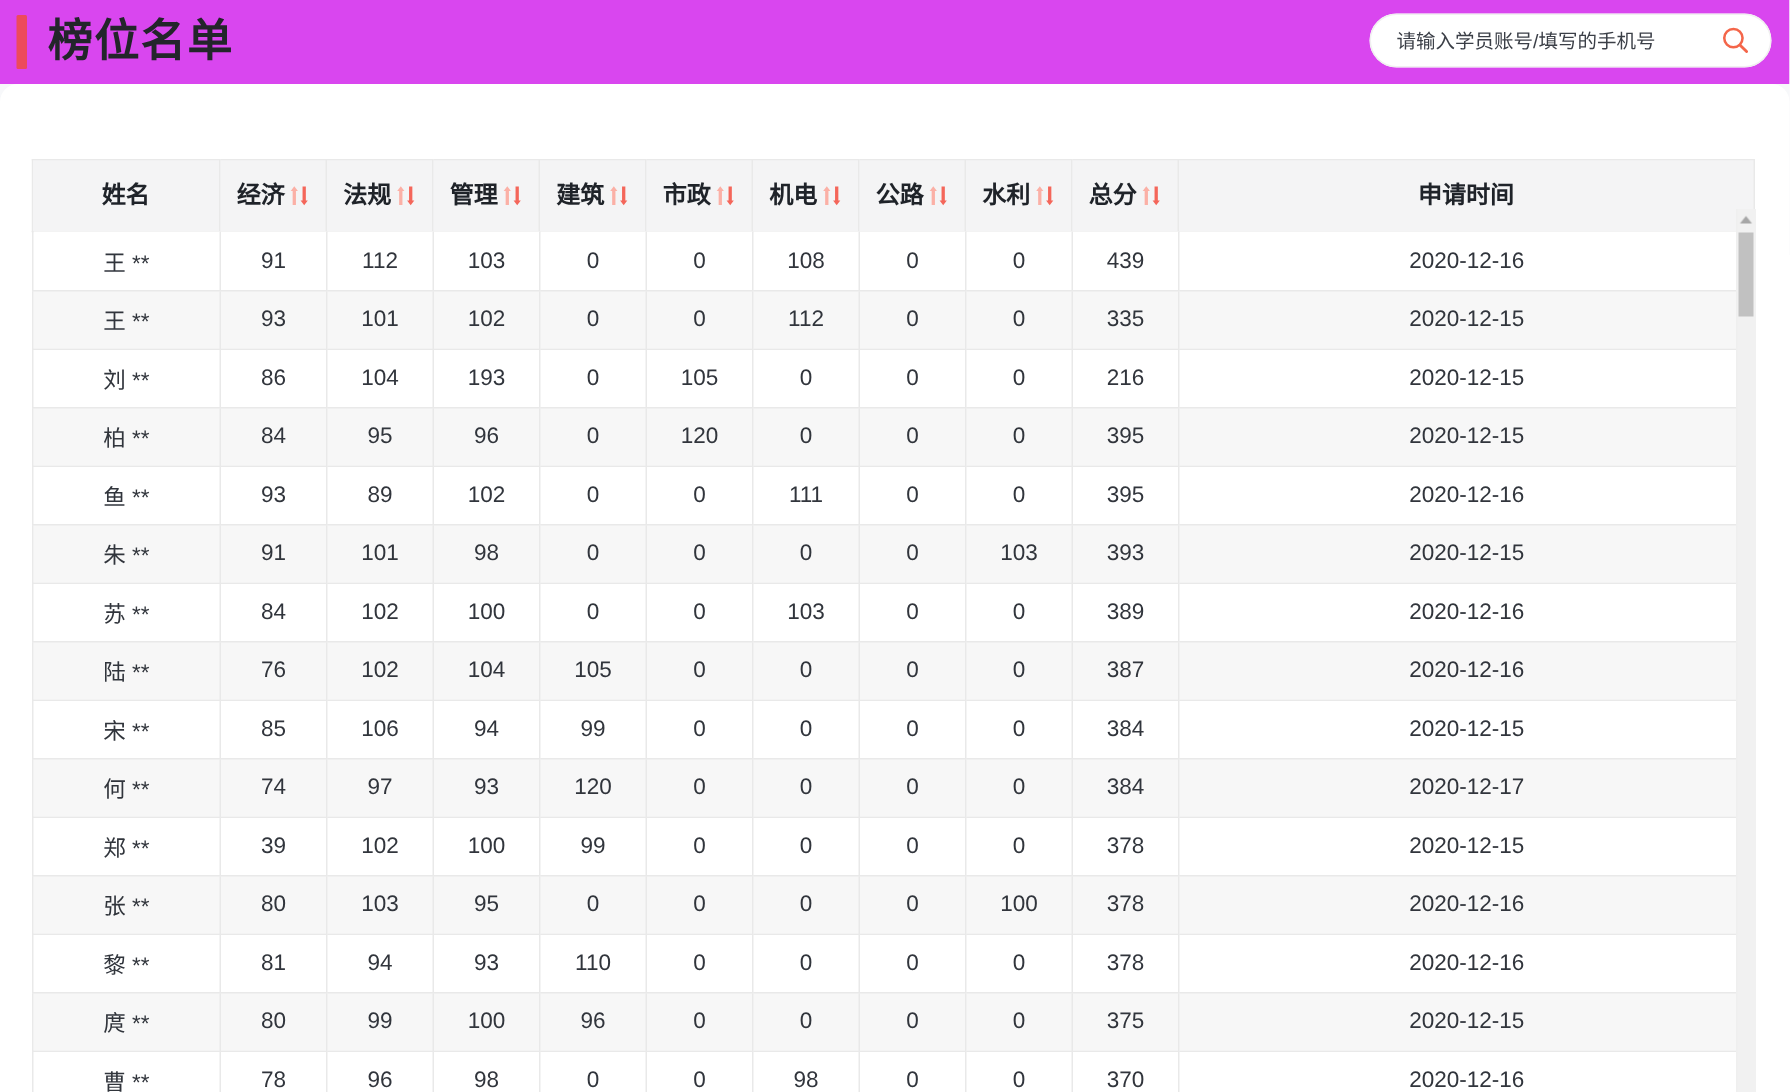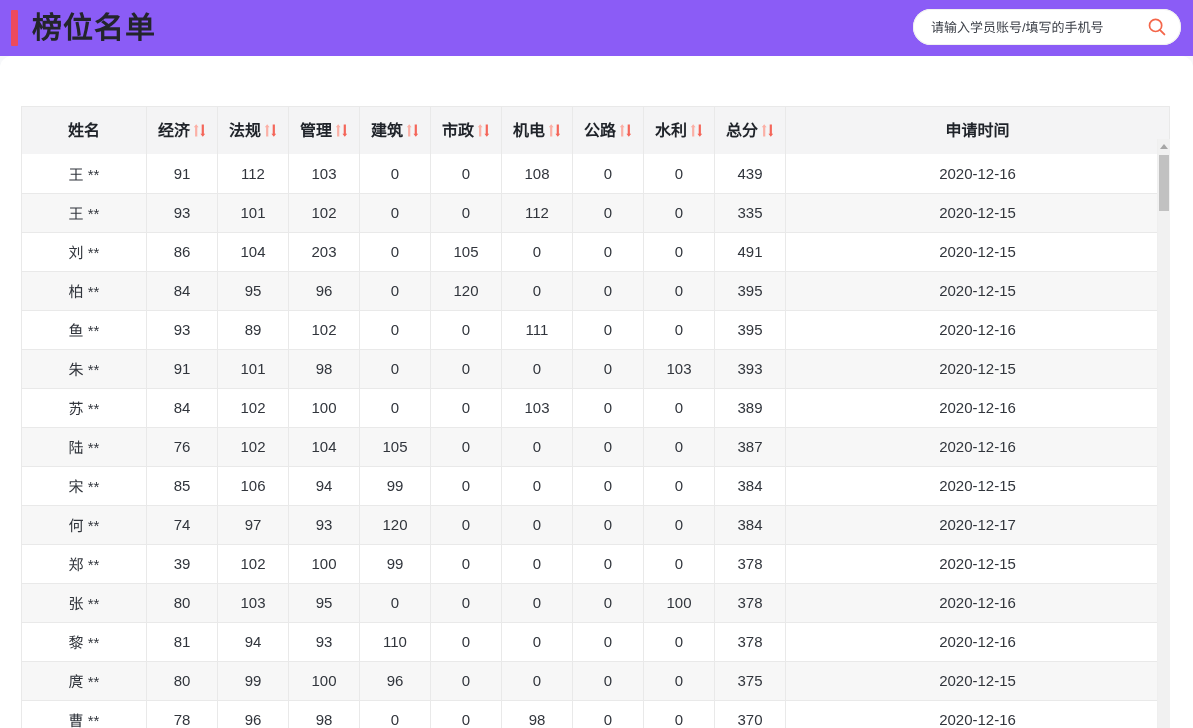--- a/index.html
+++ b/index.html
@@ -10,21 +10,21 @@
     overflow: hidden;
     background: #f7f8fa;
     font-family: "Liberation Sans", "DejaVu Sans", sans-serif;
     -webkit-font-smoothing: antialiased;
   }
 
   
   .topbar {
     position: relative;
     height: 56px;
-    background: #8b5cf6;
+    background: #d946ef;
     display: flex;
     align-items: center;
   }
   .title-wrap {
     display: flex;
     align-items: center;
     padding-left: 11px;
   }
   .title-accent {
     width: 7px;
@@ -389,27 +389,27 @@
               <td>112</td>
               <td>0</td>
               <td>0</td>
               <td>335</td>
               <td>2020-12-15</td>
             </tr>
             <tr>
               <td class="name-cell">刘 **</td>
               <td>86</td>
               <td>104</td>
-              <td>203</td>
+              <td>193</td>
               <td>0</td>
               <td>105</td>
               <td>0</td>
               <td>0</td>
               <td>0</td>
-              <td>491</td>
+              <td>216</td>
               <td>2020-12-15</td>
             </tr>
             <tr>
               <td class="name-cell">柏 **</td>
               <td>84</td>
               <td>95</td>
               <td>96</td>
               <td>0</td>
               <td>120</td>
               <td>0</td>

